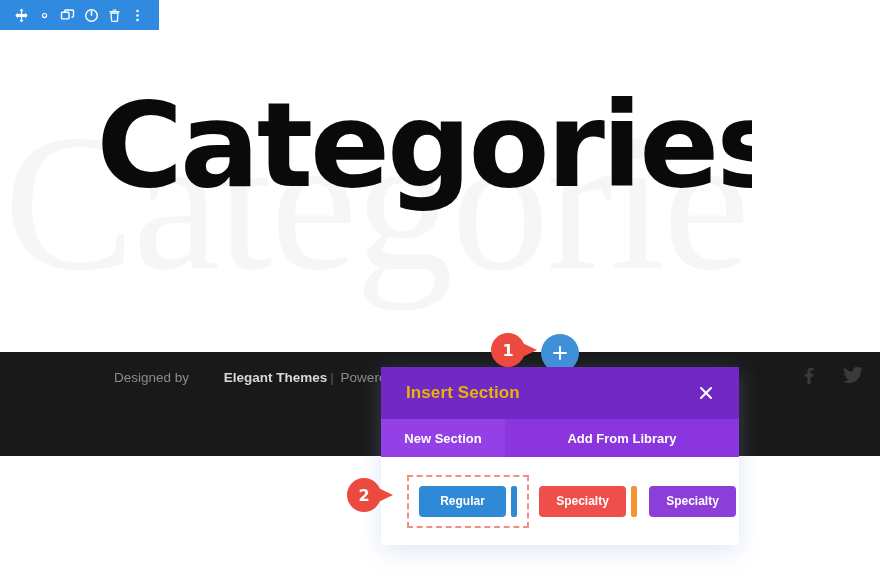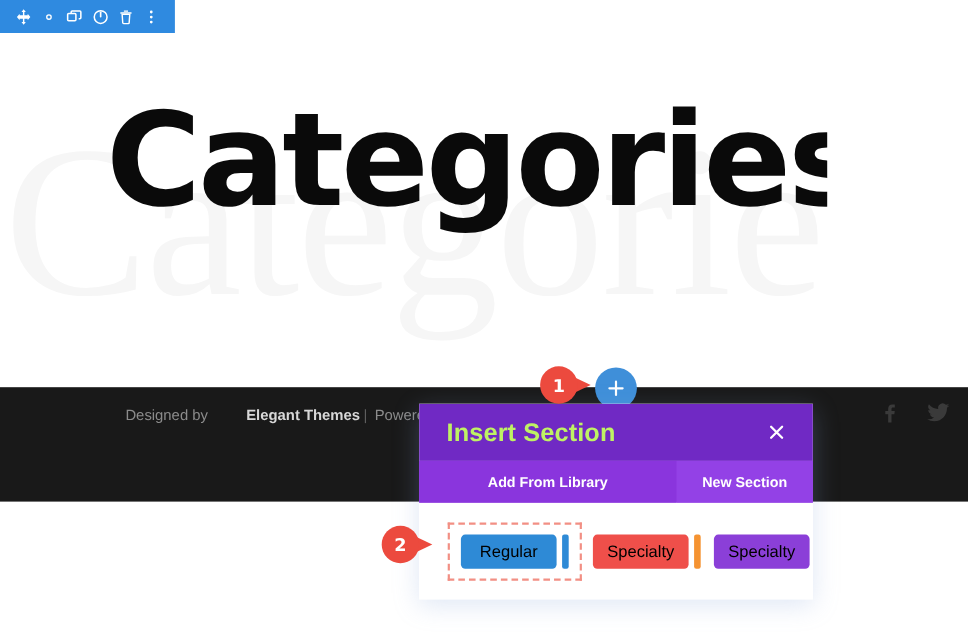--- a/index.html
+++ b/index.html
@@ -189,22 +189,22 @@
   }
   .modal-header {
     height: 52px;
     background: #7029c4;
     display: flex;
     align-items: center;
     justify-content: space-between;
     padding: 0 22px 0 25px;
   }
   .modal-title {
-    color: #bef264;
-    font-size: 23px;
+    color: #eab308;
+    font-size: 17px;
     font-weight: bold;
     letter-spacing: 0.1px;
   }
   .modal-close {
     width: 22px; height: 22px;
     display: flex; align-items: center; justify-content: center;
     cursor: pointer;
   }
   .modal-close svg { display: block; }
 
@@ -239,23 +239,23 @@
   .sel-wrap {
     position: relative;
     padding: 9px 10px;
     border: 2px dashed #f28f84;
     display: flex;
     align-items: center;
   }
   .sec-btn {
     height: 31px;
     border-radius: 4px;
-    color: #000000;
-    font-size: 15px;
-    font-weight: normal;
+    color: #ffffff;
+    font-size: 12px;
+    font-weight: bold;
     display: flex;
     align-items: center;
     justify-content: center;
     cursor: pointer;
     border: none;
     font-family: "Liberation Sans", sans-serif;
     white-space: nowrap;
   }
   .btn-regular   { width: 87px; background: #2e8ad6; }
   .btn-specialty { width: 87px; background: #ef4f4a; }
@@ -319,22 +319,22 @@
   <div class="modal-header">
     <span class="modal-title">Insert Section</span>
     <span class="modal-close">
       <svg width="16" height="16" viewBox="0 0 16 16">
           <path stroke="#ffffff" stroke-width="2.1" stroke-linecap="round" d="M3 3 L13 13 M13 3 L3 13"></path>
         </svg>
     </span>
   </div>
 
   <div class="modal-tabs">
+    <div class="modal-tab tab-new">New Section</div>
     <div class="modal-tab tab-library">Add From Library</div>
-    <div class="modal-tab tab-new">New Section</div>
   </div>
 
   <div class="modal-body">
 
     <div class="sel-wrap">
       <button class="sec-btn btn-regular">Regular</button>
       <span class="strip strip-blue"></span>
     </div>
 
     <span class="gap-a"></span>

